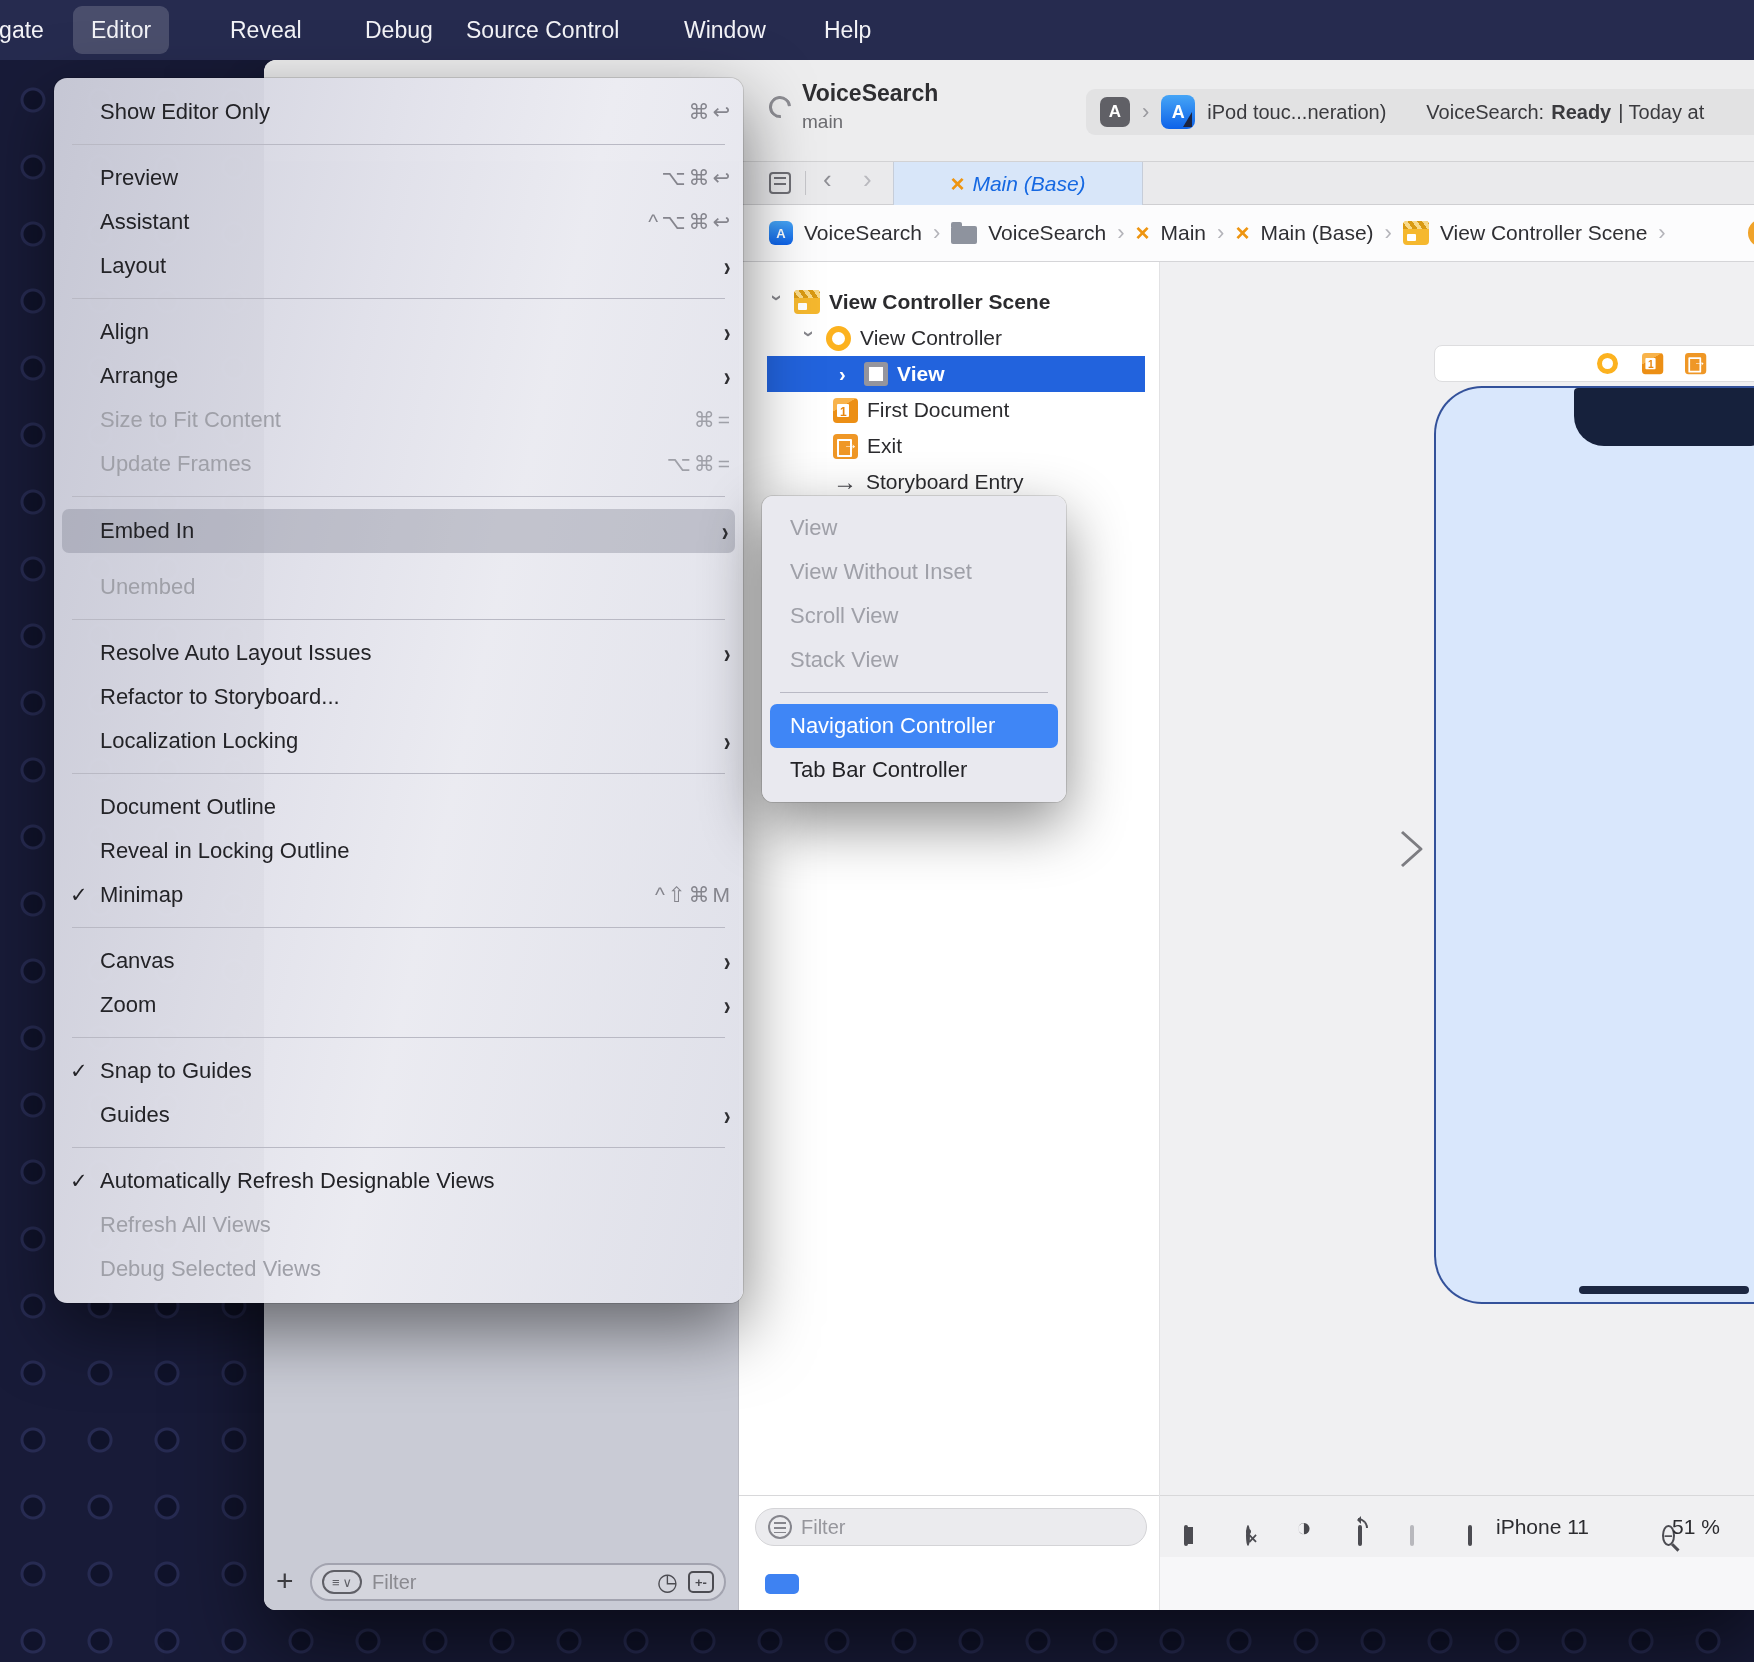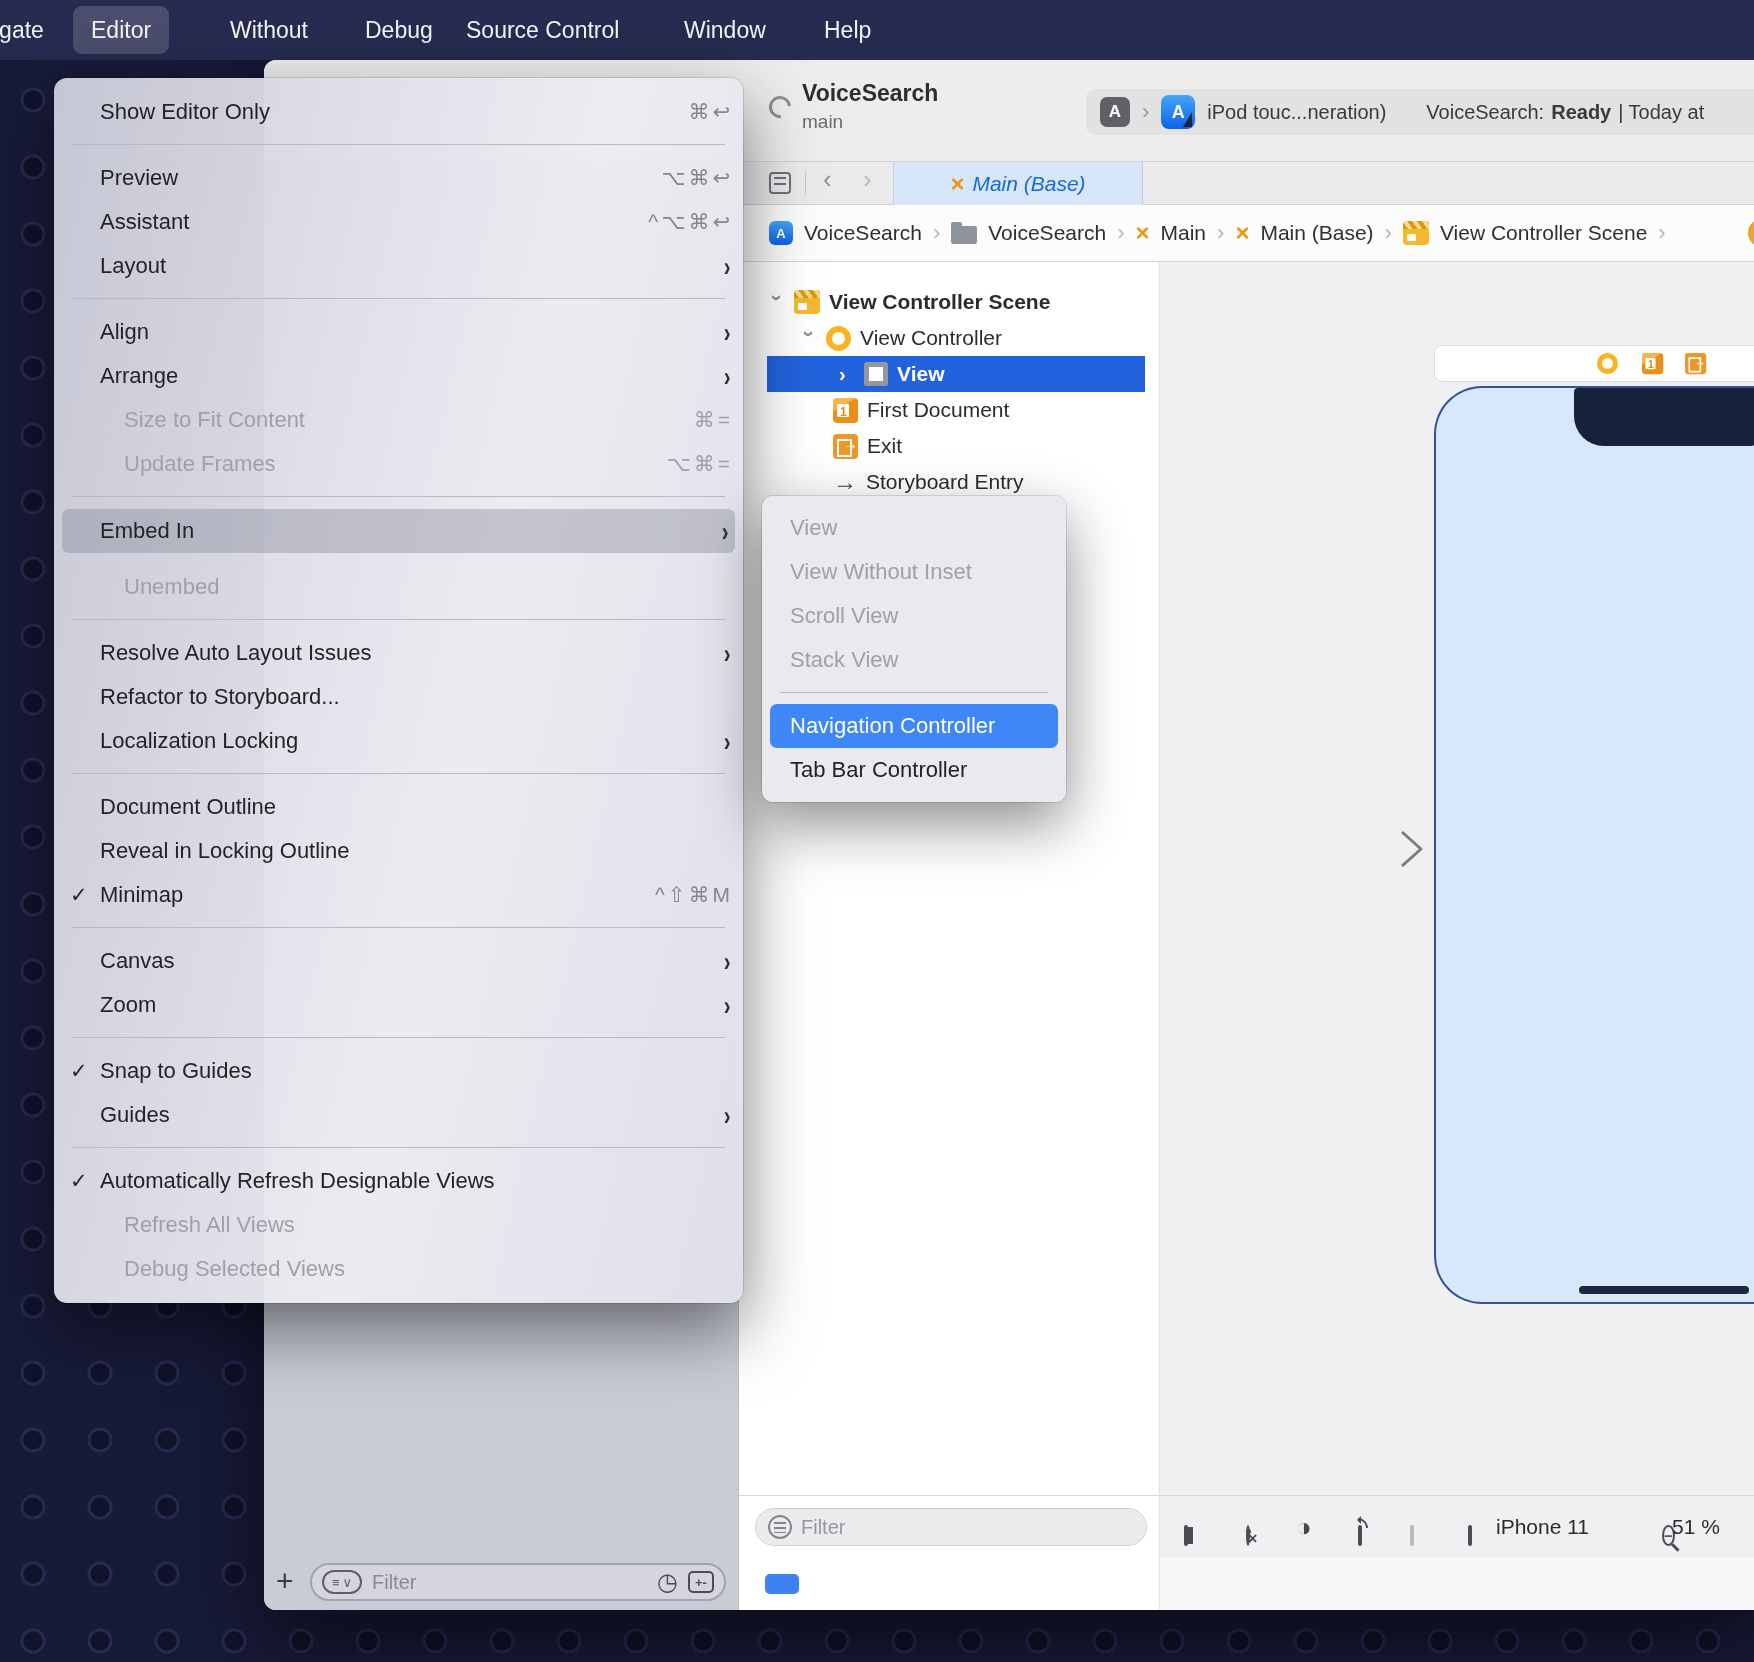--- a/index.html
+++ b/index.html
@@ -149,21 +149,21 @@
   .canvas-foot{position:absolute;left:0;right:0;top:1295px;bottom:0;background:#f7f7f9;}
   
   .menu-panel{position:absolute;left:54px;top:78px;width:689px;z-index:50;border-radius:13px;
     background:linear-gradient(103deg,rgba(203,204,217,0.97),rgba(226,226,235,0.97) 38%,rgba(236,236,242,0.97) 58%,rgba(223,224,233,0.97));
     box-shadow:0 26px 70px rgba(0,0,0,0.5),0 0 0 1px rgba(0,0,0,0.12);padding:12px 0;}
   .mrow{height:44px;display:flex;align-items:center;padding:0 10px 0 46px;font-size:22px;color:#232327;position:relative;}
   .mrow .chk{position:absolute;left:16px;font-size:21px;}
   .mrow .ml{flex:1;white-space:nowrap;}
   .mrow .ms{color:#85858d;font-size:21px;letter-spacing:3px;white-space:nowrap;}
   .mrow .ma{color:#2f2f33;font-size:25px;font-weight:700;margin:0 2px 0 8px;transform:scale(0.82,1.1);}
-  .mrow.dis,.mrow.dis .ms{color:#9fa0a8;margin-left:24px;}
+  .mrow.dis,.mrow.dis .ms{color:#9fa0a8;}
   .mrow.hl{background:rgba(130,131,146,0.38);border-radius:7px;margin:12px 8px;padding:0 4px 0 38px;}
   .msep{height:1px;background:#b9b9c4;margin:10px 18px 11px;}
   
   .submenu{position:absolute;left:762px;top:496px;width:304px;z-index:60;border-radius:11px;
     background:rgba(233,233,239,0.98);box-shadow:0 22px 60px rgba(0,0,0,0.45),0 0 0 1px rgba(0,0,0,0.12);padding:10px 0;}
   .srow{height:44px;display:flex;align-items:center;padding:0 20px 0 28px;font-size:22px;color:#232327;white-space:nowrap;}
   .srow.dis{color:#9fa0a8;}
   .srow.sel{background:#3f86f6;color:#fff;border-radius:7px;margin:0 8px;padding:0 12px 0 20px;font-weight:500;}
 </style>
 </head>
@@ -317,21 +317,21 @@
       </div>
     </div>
   </div>
 
   <div class="menubar">
     <span class="mb-item mb-igate">igate</span>
     <span class="mb-item mb-editor">
         <span class="pillbg"></span>
         <span>Editor</span>
       </span>
-    <span class="mb-item mb-product">Without</span>
+    <span class="mb-item mb-product">Reveal</span>
     <span class="mb-item mb-debug">Debug</span>
     <span class="mb-item mb-sc">Source Control</span>
     <span class="mb-item mb-window">Window</span>
     <span class="mb-item mb-help">Help</span>
   </div>
 
   <div class="menu-panel">
     <div class="mrow">
       <span class="ml">Show Editor Only</span>
         <span class="ms">⌘↩</span>

